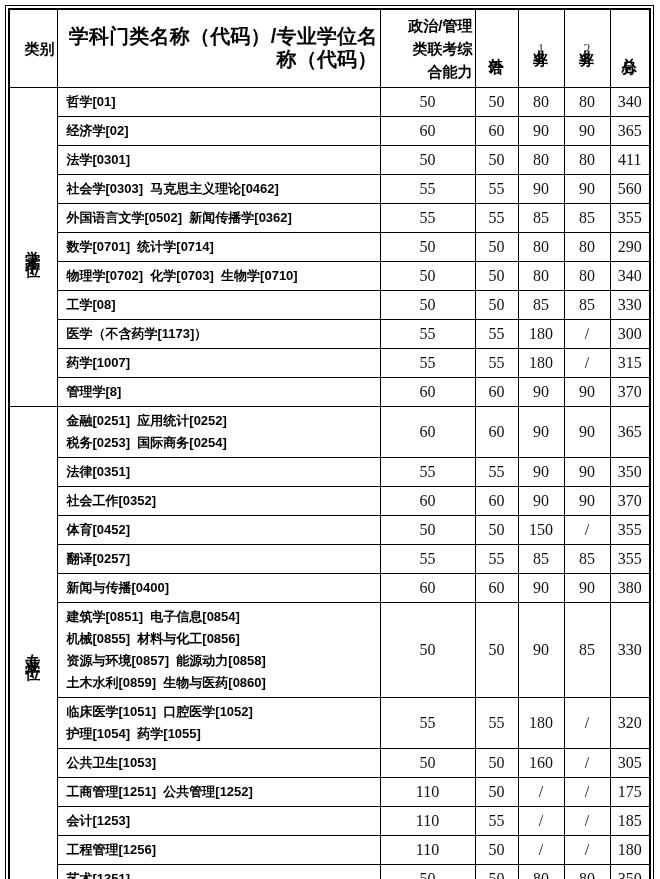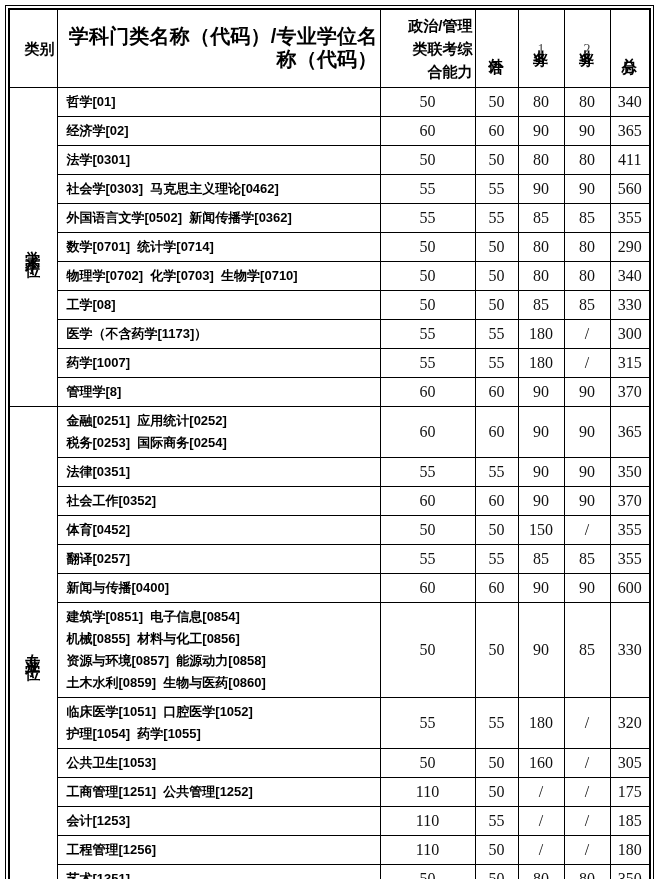--- a/index.html
+++ b/index.html
@@ -274,21 +274,21 @@
             <td class="num">85</td>
             <td class="num">85</td>
             <td class="num">355</td>
           </tr>
           <tr>
             <td class="name">新闻与传播[0400]</td>
             <td class="num">60</td>
             <td class="num">60</td>
             <td class="num">90</td>
             <td class="num">90</td>
-            <td class="num">600</td>
+            <td class="num">380</td>
           </tr>
           <tr>
             <td class="name">建筑学[0851]  电子信息[0854]<br>机械[0855]  材料与化工[0856]<br>资源与环境[0857]  能源动力[0858]<br>土木水利[0859]  生物与医药[0860]</td>
             <td class="num">50</td>
             <td class="num">50</td>
             <td class="num">90</td>
             <td class="num">85</td>
             <td class="num">330</td>
           </tr>
           <tr>

